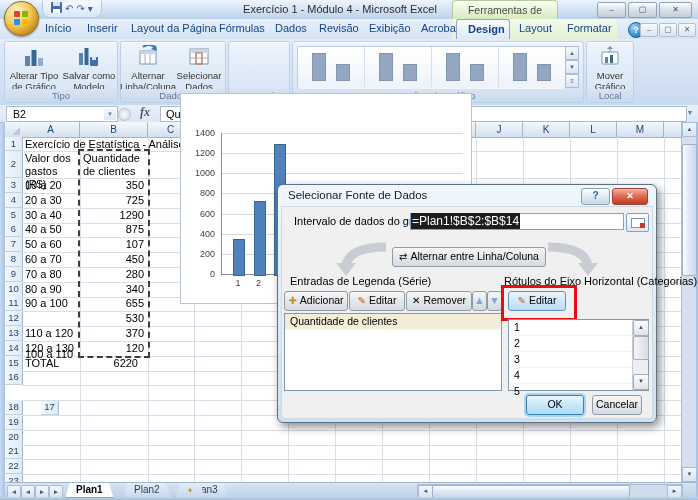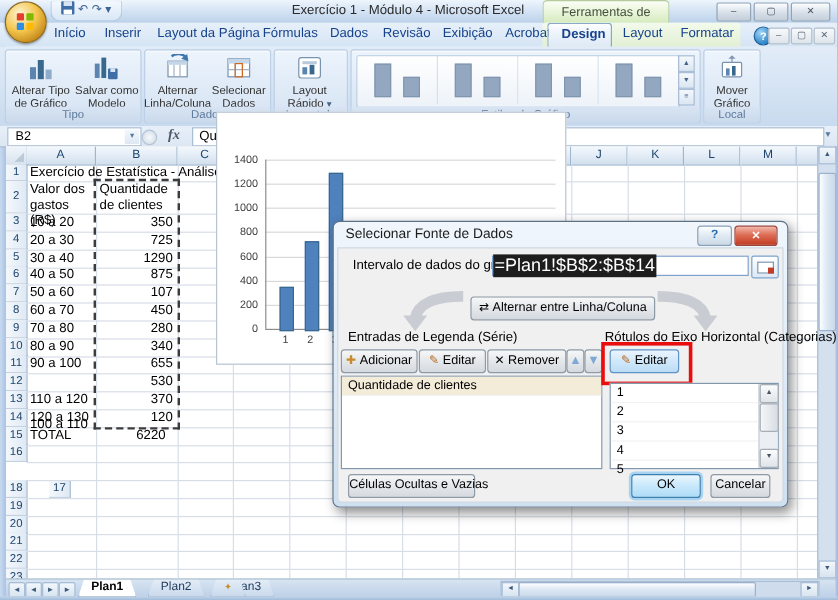--- a/index.html
+++ b/index.html
@@ -116,21 +116,21 @@
   .dlg-help{position:absolute;right:46px;top:3px;width:27px;height:15px;border:1px solid #8aa0b4;border-radius:3px;
     background:linear-gradient(#fdfeff,#dfe9f2 50%,#cbdae8);color:#1f6bb5;font-weight:bold;font-size:10px;
     text-align:center;line-height:14px;}
   .dlg-close{position:absolute;right:8px;top:3px;width:34px;height:15px;border:1px solid #9c4438;border-radius:3px;
     background:linear-gradient(#f2b6a9,#dd6e55 45%,#c23a22);color:#fff;font-size:9px;font-weight:bold;
     text-align:center;line-height:14px;}
   .dlg-body{position:absolute;left:3px;right:3px;top:21px;bottom:3px;background:#f0f0f0;
     border:1px solid #cfd9e2;border-radius:0 0 4px 4px;}
   .dlg-label{position:absolute;font-size:11px;color:#000;white-space:nowrap;}
   .dlg-input{position:absolute;left:128px;top:6px;width:212px;height:15px;background:#fff;
-    border:1px solid #7da2ce;font-size:15px;line-height:15px;}
+    border:1px solid #7da2ce;font-size:12px;line-height:15px;}
   .dlg-input span{background:#1d1d1d;color:#fff;padding:1px 1px;}
   .picker{position:absolute;left:344px;top:6px;width:21px;height:17px;border:1px solid #7da2ce;border-radius:2px;
     background:linear-gradient(#fff,#dce8f4);}
   .picker:before{content:"";position:absolute;left:4px;top:4px;width:12px;height:8px;background:#fff;
     border:1px solid #8096ae;}
   .picker:after{content:"";position:absolute;right:3px;bottom:3px;width:5px;height:5px;background:#c33a28;}
   .btn{position:absolute;height:18px;border:1px solid #8e9aa5;border-radius:3px;
     background:linear-gradient(#f6f7f8,#e6e9ec 45%,#d5dae0);font-size:10.5px;color:#000;
     text-align:center;line-height:17px;white-space:nowrap;}
   .btn .bico{font-size:10px;margin-right:3px;}
@@ -271,31 +271,20 @@
               <line x1="15" y1="8" x2="15" y2="19" stroke="#9eb4c8"></line>
               <line x1="3" y1="13" x2="21" y2="13" stroke="#9eb4c8"></line>
               <rect x="9" y="8" width="6" height="11" fill="none" stroke="#d2691e"></rect>
             </svg>
         </span>
         <span>Selecionar Dados</span>
       </div>
       <div class="glabel">Dados</div>
     </div>
     <div class="rgroup" style="left:228px;width:60px;">
-      <div class="rbtn" style="left:2px;width:54px;">
-        <span class="icon">
-          <svg width="24" height="24">
-              <rect x="3" y="3" width="18" height="17" rx="2" fill="#fff" stroke="#7a93ad"></rect>
-              <rect x="6" y="6" width="12" height="2.5" fill="#b7c9db"></rect>
-              <rect x="6" y="11" width="4" height="6" fill="#5b84b1"></rect>
-              <rect x="12" y="9" width="4" height="8" fill="#39688f"></rect>
-            </svg>
-        </span>
-        <span><span>Layout Rápido</span> <span class="caret">▾</span></span>
-      </div>
       <div class="glabel">Layout de Gráfico</div>
     </div>
     <div class="rgroup" style="left:292px;width:290px;">
       <div class="gallery" id="style-gallery" style="width:268px;">
           <div class="gitem">
             <i style="left: 14px; width: 12px; height: 26px;"></i>
             <i style="left: 38px; width: 12px; height: 15px;"></i>
           </div>
           <div class="gitem">
             <i style="left: 14px; width: 12px; height: 26px;"></i>
@@ -548,21 +537,20 @@
             <div class="litem">4</div>
             <div class="litem">5</div>
           </div>
         <div class="lscroll">
           <div class="lsb" style="top:0;">▲</div>
           <div class="lthumb"></div>
           <div class="lsb" style="bottom:0;">▼</div>
         </div>
       </div>
 
-      <div class="btn" style="left:8px;top:188px;width:104px;">Células Ocultas e Vazias</div>
       <div class="btn focus" style="left:244px;top:188px;width:56px;">OK</div>
       <div class="btn" style="left:310px;top:188px;width:48px;">Cancelar</div>
     </div>
   </div>
 
   <div class="tabbar">
     <div class="navbtn" style="left:2px;">◄</div>
     <div class="navbtn" style="left:16px;">◄</div>
     <div class="navbtn" style="left:30px;">►</div>
     <div class="navbtn" style="left:44px;">►</div>

